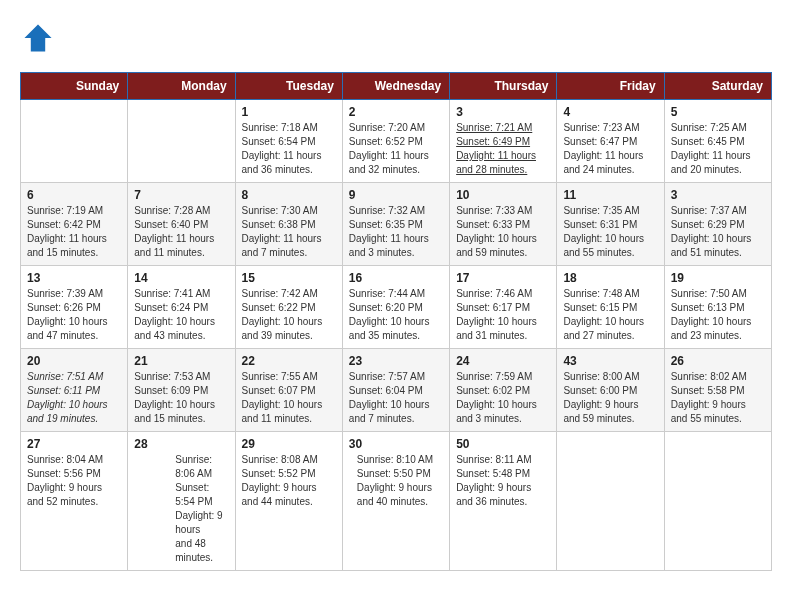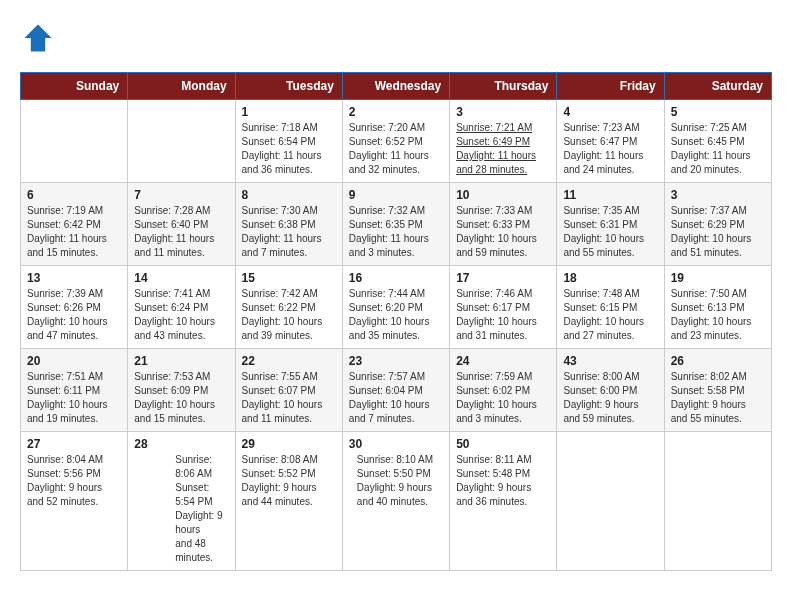--- a/index.html
+++ b/index.html
@@ -263,21 +263,21 @@
           <span class="day-number">19</span>
           <div class="day-detail" style="white-space: pre-line;">Sunrise: 7:50 AM
 Sunset: 6:13 PM
 Daylight: 10 hours
 and 23 minutes.</div>
         </td>
       </tr>
       <tr>
         <td>
           <span class="day-number">20</span>
-          <div class="day-detail" style="white-space: pre-line;">Sunrise: 7:51 AM
+          <div class="day-detail" style="white-space: pre-line; font-style: italic;">Sunrise: 7:51 AM
 Sunset: 6:11 PM
 Daylight: 10 hours
 and 19 minutes.</div>
         </td>
         <td>
           <span class="day-number">21</span>
           <div class="day-detail" style="white-space: pre-line;">Sunrise: 7:53 AM
 Sunset: 6:09 PM
 Daylight: 10 hours
 and 15 minutes.</div>

